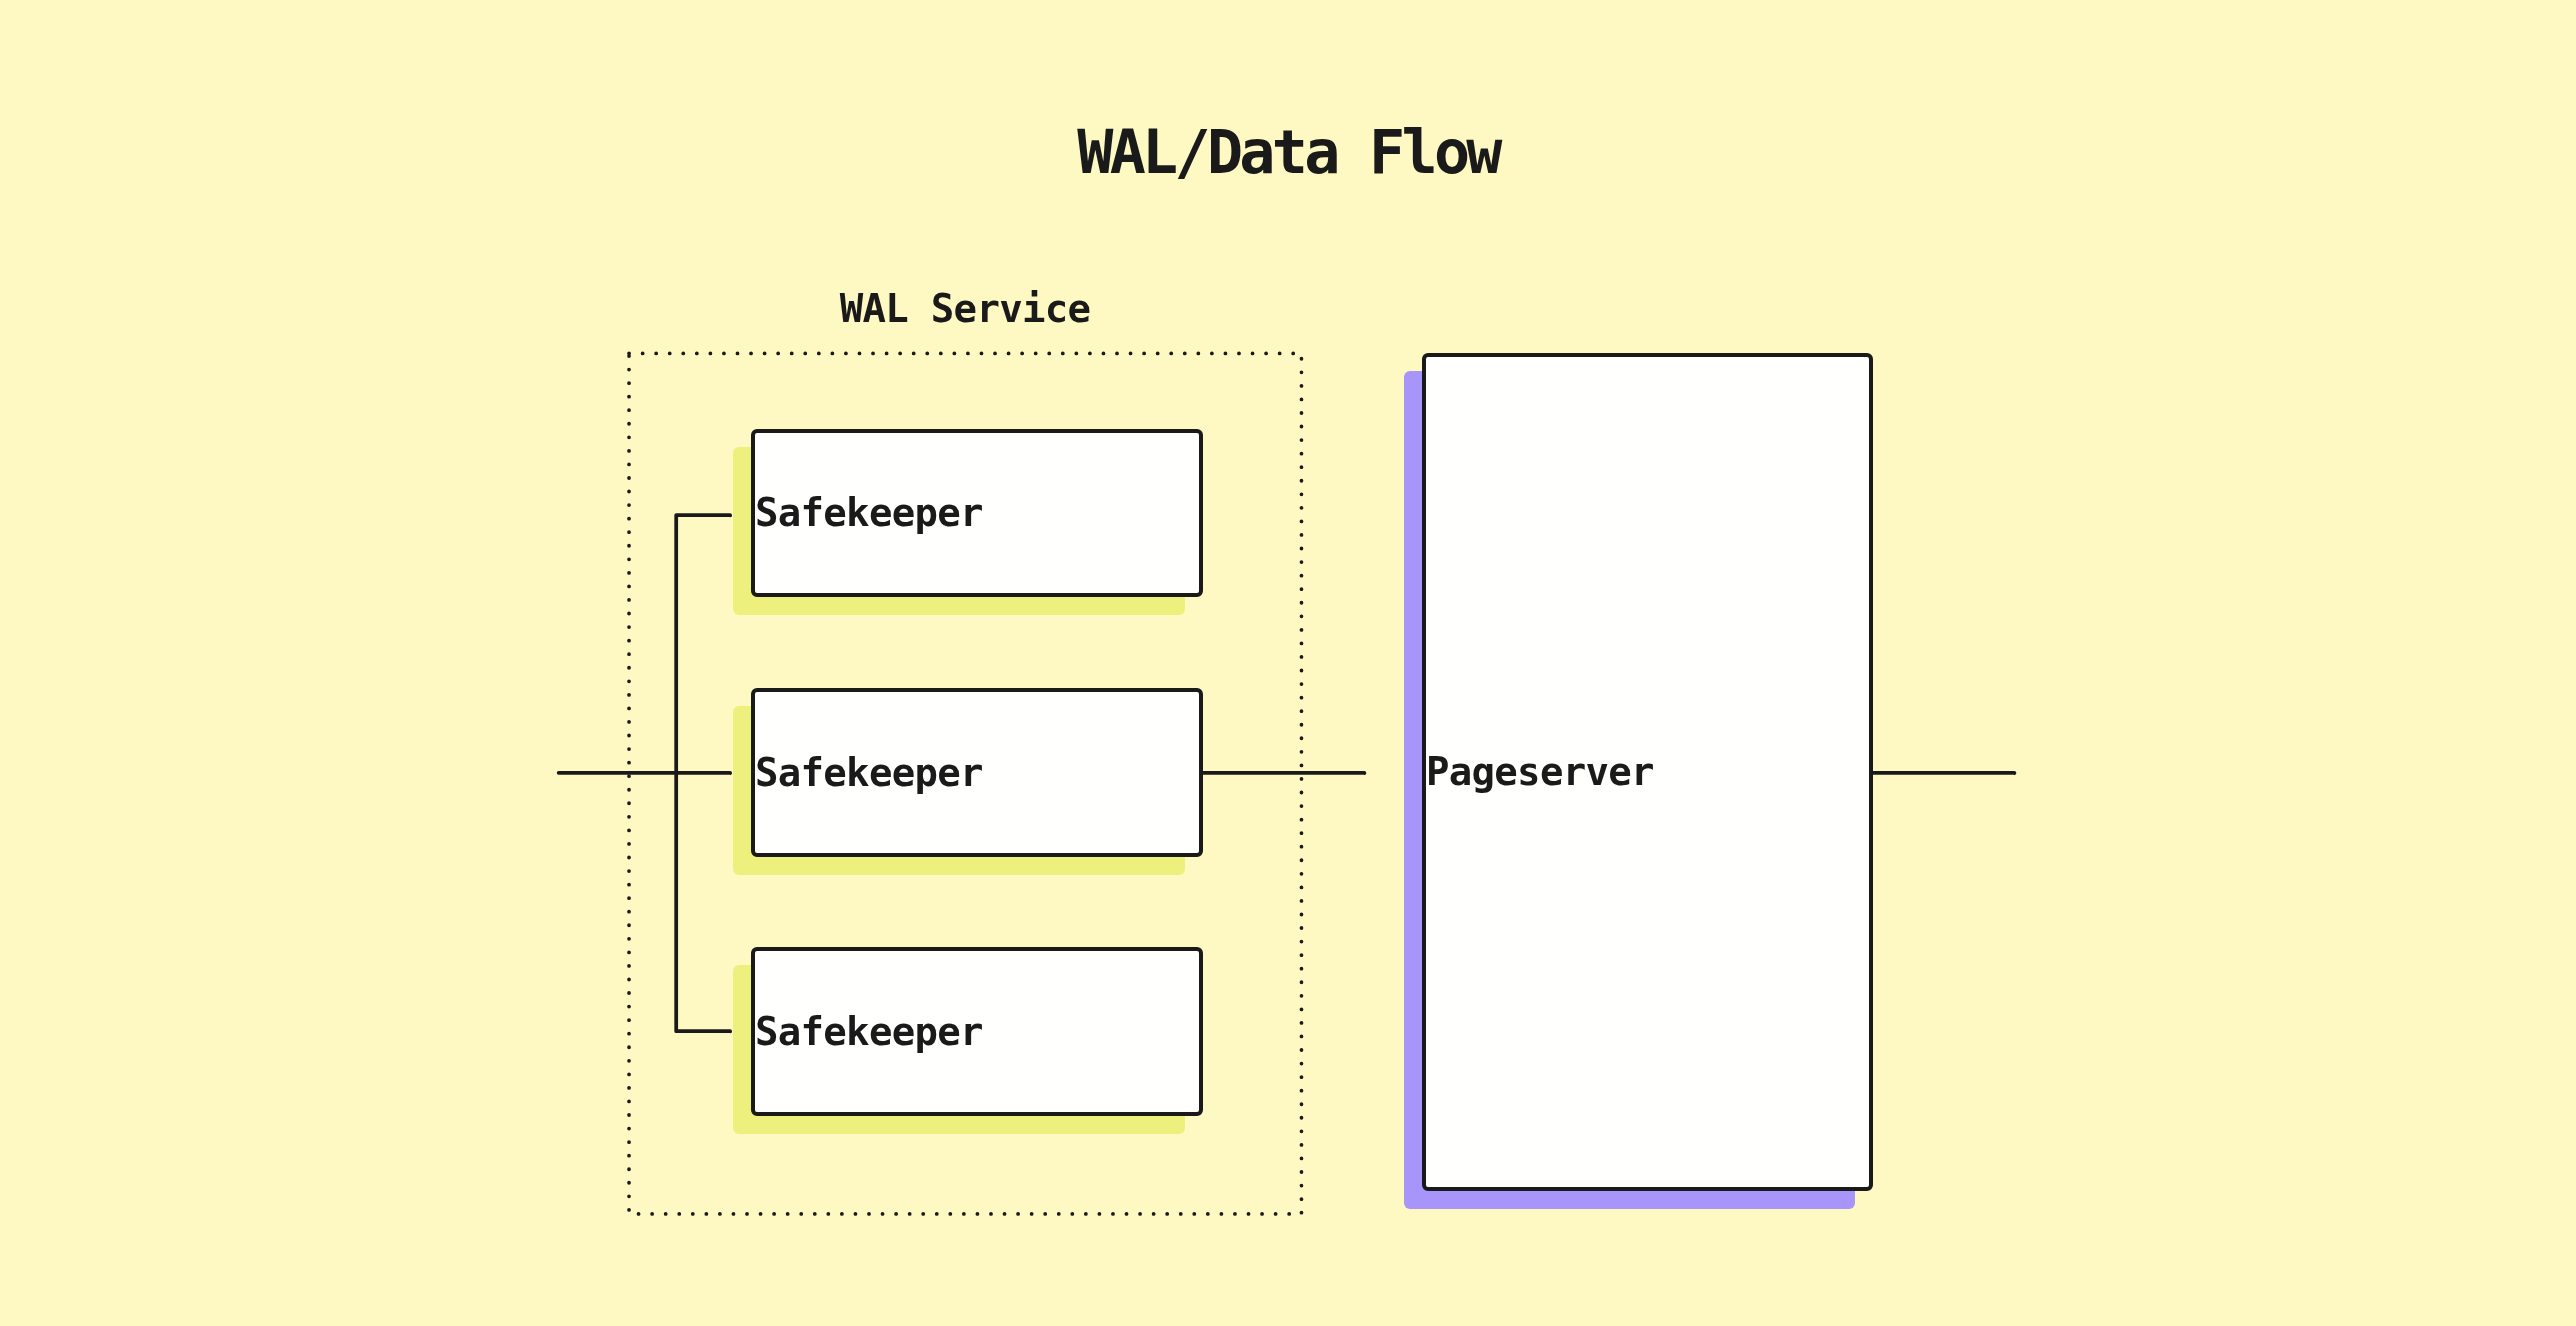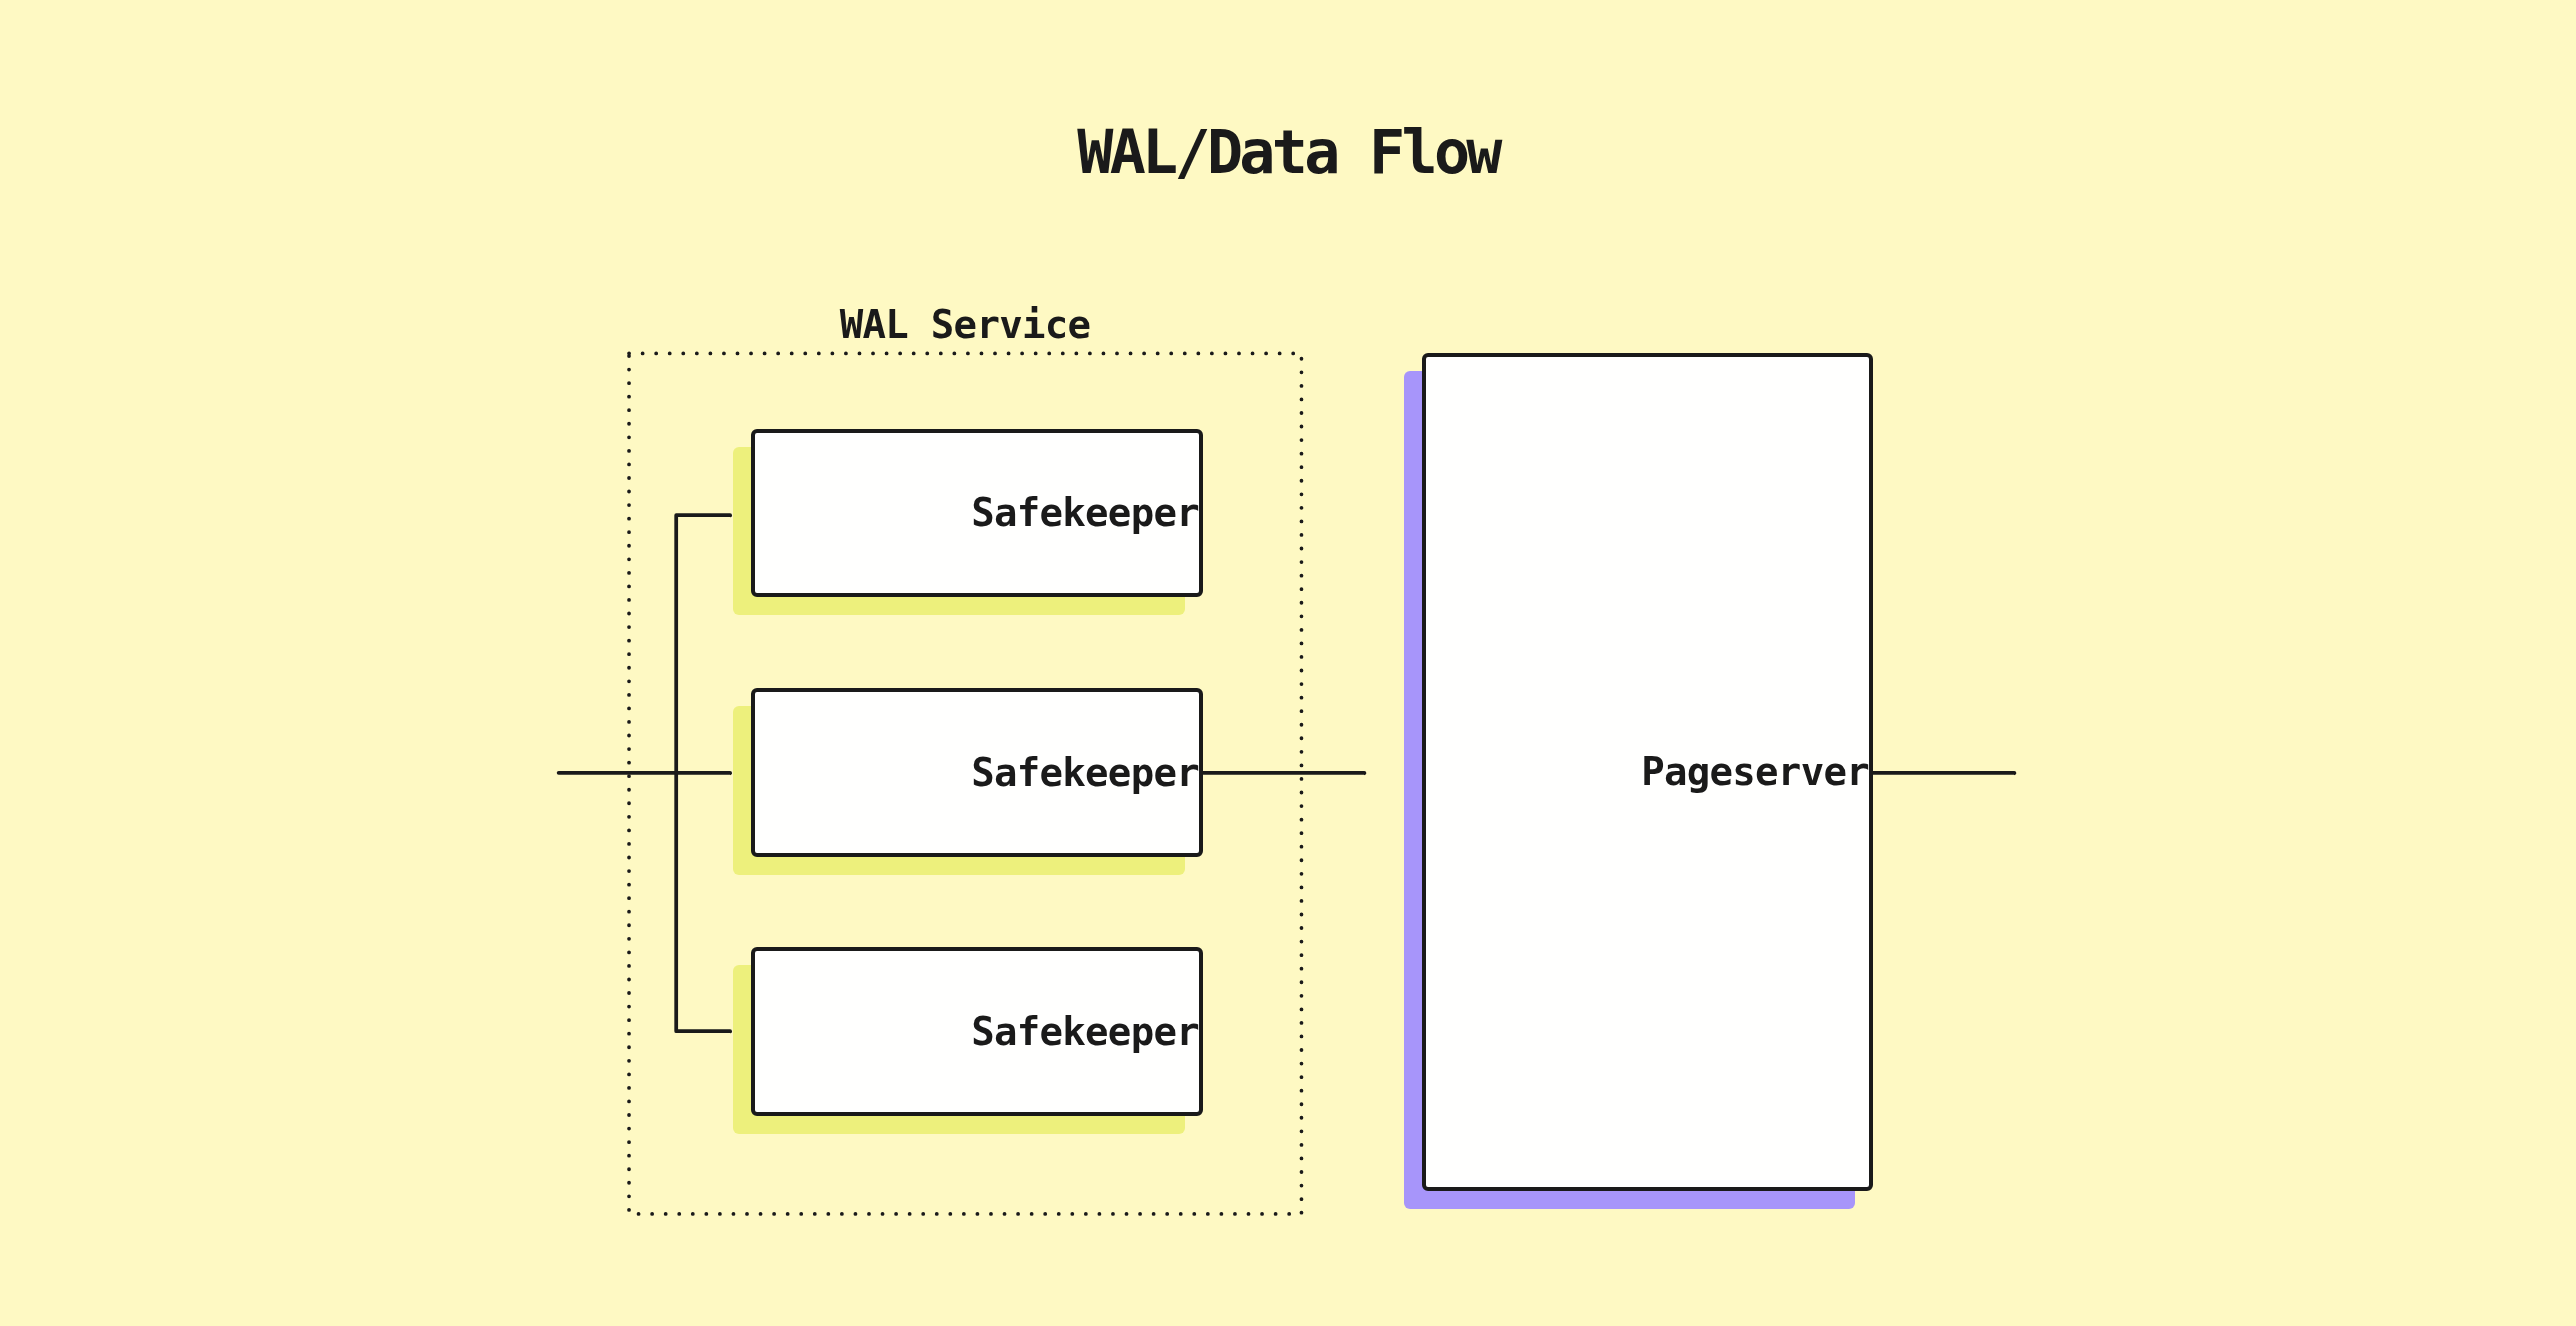--- a/index.html
+++ b/index.html
@@ -32,39 +32,38 @@
     position: absolute;
     left: 629px;
     top: 289px;
     width: 672px;
     text-align: center;
     font-size: 39px;
     font-weight: 700;
     letter-spacing: -0.7px;
     line-height: 1;
     white-space: pre;
-    margin-top: 16px;
   }
   .connections {
     position: absolute;
     left: 0;
     top: 0;
     width: 2576px;
     height: 1327px;
   }
   .node {
     position: absolute;
     box-sizing: border-box;
     background: #fffffe;
     border: 4.5px solid #1a1a1a;
     border-radius: 6px;
     box-shadow: -18px 18px 0 0 var(--accent, #cccccc);
     display: flex;
     align-items: center;
-    justify-content: flex-end;
+    justify-content: flex-start;
   }
   .node-label {
     font-size: 39px;
     font-weight: 700;
     letter-spacing: -0.7px;
     line-height: 50px;
     text-align: center;
     white-space: pre-line;
   }
   

